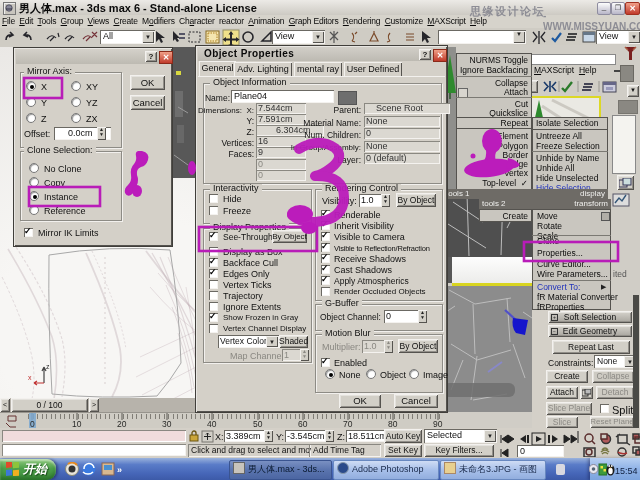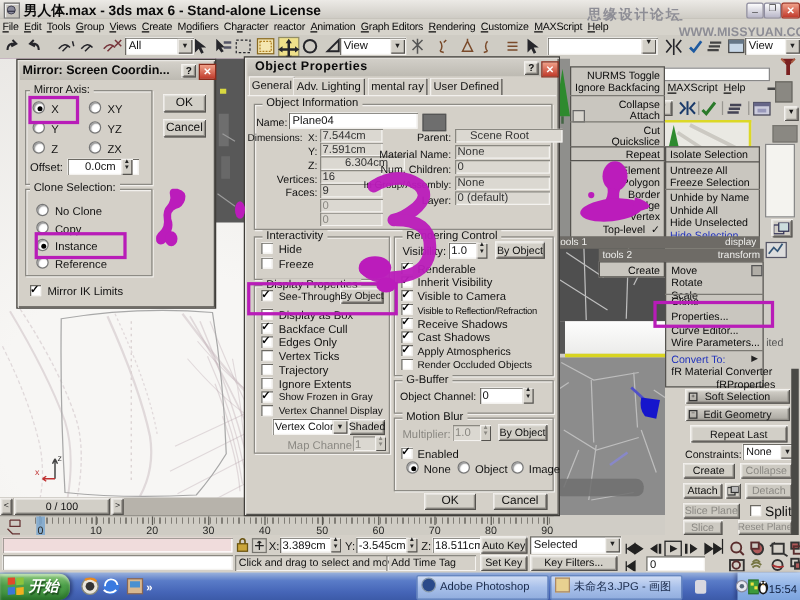--- a/index.html
+++ b/index.html
@@ -251,20 +251,21 @@
  <svg class="r" style="left:64px;top:4px;" width="58" height="15" viewBox="0 0 58 15">
   <circle cx="8" cy="7" r="6.5" fill="#e8e4da" stroke="#887"></circle>
         <circle cx="8" cy="7" r="3.5" fill="#333"></circle>
         <path d="M4,2 a7,7 0 0 1 9,1" stroke="#e88a20" fill="none" stroke-width="2"></path>
   <circle cx="25" cy="7" r="6.5" fill="#3a7ae0"></circle>
         <path d="M20,7 a5,5 0 0 1 10,-1 m-1,4 a7,7 0 0 1 -10,0" stroke="#fff" fill="none" stroke-width="1.5"></path>
   <rect x="38" y="1" width="12" height="12" fill="#d8b890" stroke="#865"></rect>
         <rect x="40" y="3" width="8" height="5" fill="#4a90d0"></rect>
   <text x="53" y="11" font-size="9" fill="#fff" font-weight="bold">»</text>
  </svg>
+ <div class="r" style="left:229px;top:2px;width:101px;height:18px;background:linear-gradient(#7a90c2,#5a74ae 50%,#4c66a2);border:1px solid #3a5490;border-radius:2px;font-size:9px;line-height:17px;color:#0a1a30;white-space:nowrap;overflow:hidden;"><span style="display:inline-block;width:10px;height:10px;background:#c8c4bc;border:1px solid #666;margin:0 3px -2px 3px;"></span>男人体.max - 3ds...</div>
  <div class="r" style="left:333px;top:2px;width:104px;height:18px;background:linear-gradient(#cfdcf4,#a8c0ea 50%,#92aede);border:1px solid #6888c0;border-radius:2px;font-size:9px;line-height:17px;color:#1a2a4a;white-space:nowrap;overflow:hidden;"><span style="display:inline-block;width:10px;height:10px;background:#2a4a8a;border-radius:50%;margin:0 3px -2px 3px;border:1px solid #89a;"></span>Adobe Photoshop</div>
  <div class="r" style="left:440px;top:2px;width:104px;height:18px;background:linear-gradient(#cfdcf4,#a8c0ea 50%,#92aede);border:1px solid #6888c0;border-radius:2px;font-size:9px;line-height:17px;color:#1a2a4a;white-space:nowrap;overflow:hidden;"><span style="display:inline-block;width:10px;height:10px;background:#e8d090;border:1px solid #a86;margin:0 3px -2px 3px;"></span>未命名3.JPG - 画图</div>
  <div class="r" style="left:556px;top:6px;width:9px;height:11px;background:#d8d8e0;border-radius:2px;"></div>
  <div class="r" style="left:590px;top:0;width:50px;height:22px;background:linear-gradient(#b8d0f2,#8fb2e6 50%,#7ca4de);box-shadow:-2px 0 3px rgba(0,0,40,.3);"></div>
  <svg class="r" style="left:589px;top:5px;" width="18" height="13" viewBox="0 0 18 13">
   <circle cx="4.5" cy="6" r="4.5" fill="#e8e8f0" stroke="#889"></circle>
         <circle cx="4.5" cy="6" r="1.8" fill="#567"></circle>
   <rect x="10" y="1" width="8" height="11" fill="#3c9a3c" stroke="#267026"></rect>
         <rect x="11.5" y="3" width="2.5" height="2.5" fill="#f0e040"></rect>
         <rect x="14.5" y="6" width="2.5" height="2.5" fill="#f0e040"></rect>
@@ -424,27 +425,26 @@
  <div class="qil" style="left:94px;top:186px;">Scale</div>
  <div class="r" style="left:89px;top:190px;width:79px;height:1px;background:#7b7973;"></div>
  <div class="qil" style="left:94px;top:191px;">Clone</div>
  <div class="qil" style="left:94px;top:203px;">Properties...</div>
  <div class="qil" style="left:94px;top:214px;">Curve Editor...</div>
  <div class="qil" style="left:94px;top:224px;">Wire Parameters...</div>
  <div class="r" style="left:89px;top:235px;width:79px;height:1px;background:#7b7973;"></div>
  <div class="qil" style="left:94px;top:237px;color:#2233bb;">Convert To:</div>
  <div class="r" style="left:158px;top:238px;font-size:7px;color:#222;">▶</div>
  <div class="qil" style="left:94px;top:247px;">fR Material Converter</div>
- <div class="qil" style="left:94px;top:257px;margin-left:36px;">fRProperties</div>
+ <div class="qil" style="left:94px;top:257px;">fRProperties</div>
 </div>
 
 <div class="r" id="mirror" style="left:14px;top:48px;width:158px;height:198px;background:#d4d0c8;
  box-shadow:inset 1px 1px 0 #e8e6e2,inset -1px -1px 0 #55534f, 0 0 0 1px #403e3a;">
  <div class="r" style="left:2px;top:2px;width:154px;height:14px;background:linear-gradient(#d2cfc8,#bdbab2);"></div>
- <div class="r" style="left:4px;top:3px;font-size:10px;font-weight:bold;color:#0a0a0a;white-space:nowrap;">Mirror: Screen Coordin...</div>
  <div class="btn r" style="left:131px;top:3px;width:12px;height:11px;line-height:11px;font-size:8px;font-weight:bold;">?</div>
  <div class="r" style="left:145px;top:3px;width:12px;height:11px;background:linear-gradient(#f0a088,#c03a2a);border:1px solid #8a2a1a;font-size:8px;line-height:11px;text-align:center;color:#fff;font-weight:bold;">✕</div>
 
  <div class="grp r" style="left:6px;top:24px;width:100px;height:74px;"></div>
  <div class="glab r" style="left:10px;top:19px;">Mirror Axis:</div>
  <div class="rad r" style="left:12px;top:33px;">
         <div class="dot"></div>
       </div>
       <div class="t9 r" style="left:27px;top:34px;">X</div>
  <div class="rad r" style="left:57px;top:33px;"></div>

